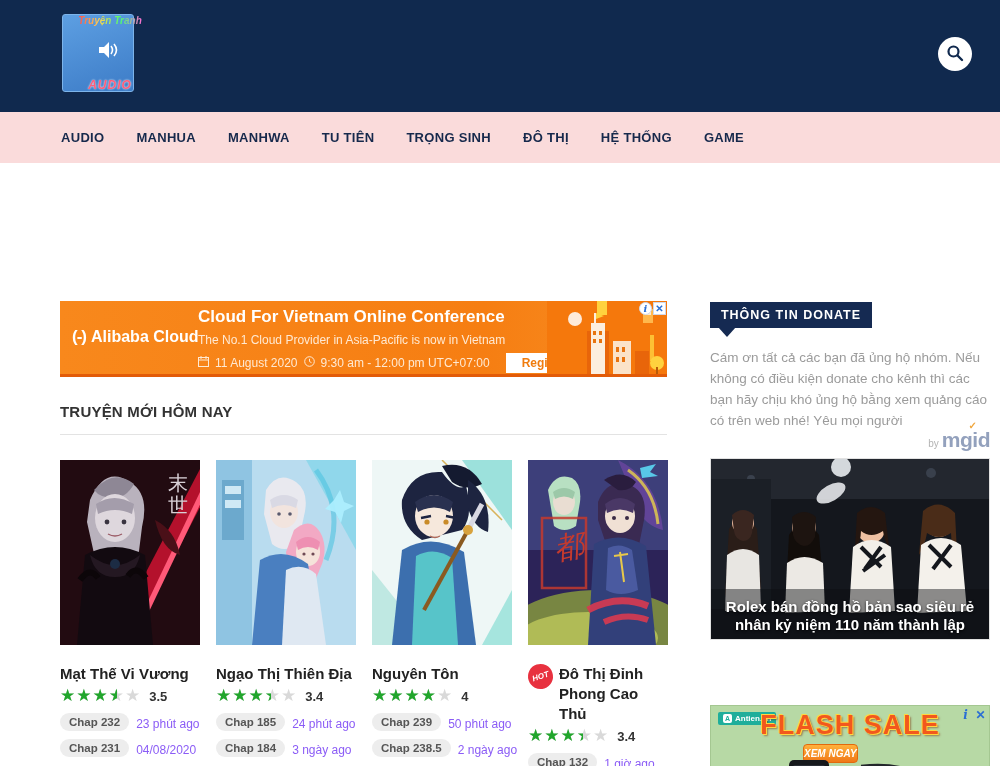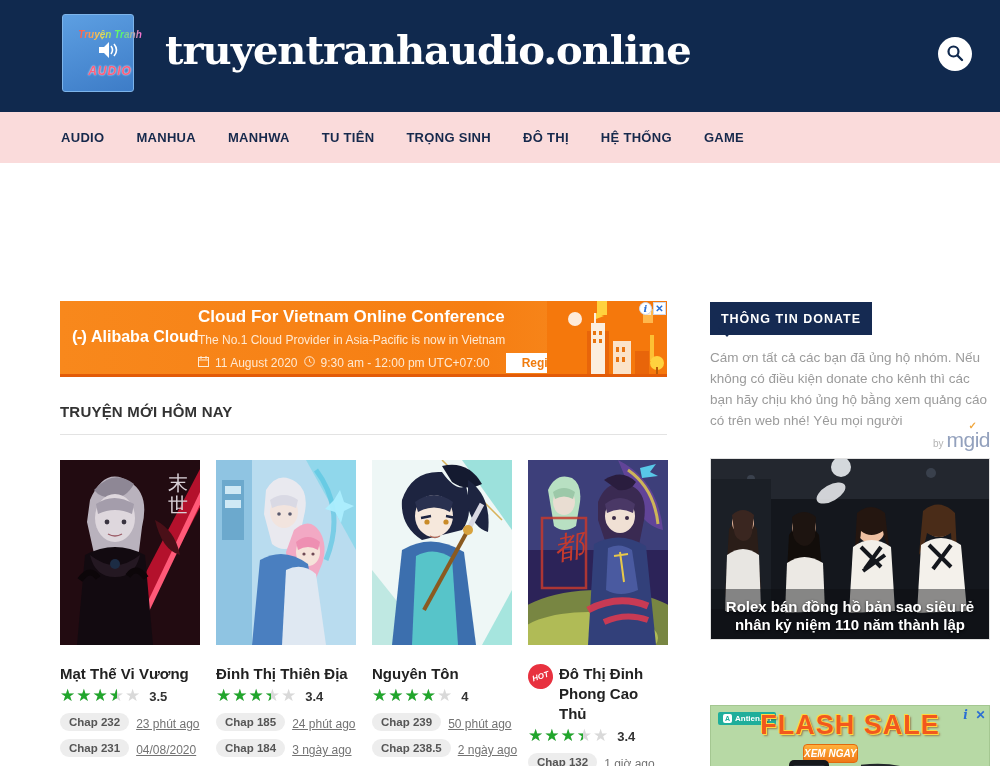--- a/index.html
+++ b/index.html
@@ -3,21 +3,21 @@
 <meta charset="utf-8">
 <style>
   * { margin:0; padding:0; box-sizing:border-box; }
   body { font-family:"Liberation Sans", sans-serif; background:#fff; }
   .page { position:relative; width:1000px; height:766px; overflow:hidden; background:#fff; }
 
   
   .header { position:absolute; left:0; top:0; width:1000px; height:112px; background:#10294e; }
   .logo { position:absolute; left:62px; top:14px; width:72px; height:78px; border-radius:3px;
           background:linear-gradient(160deg,#5d9fe2,#3d7cc7); border:1px solid #7db4ea;
-          display:flex; flex-direction:column; align-items:center; justify-content:center; gap:2px; cursor:pointer;padding-left:24px; }
+          display:flex; flex-direction:column; align-items:center; justify-content:center; gap:16px; cursor:pointer;padding-left:24px; }
   .logo-line1 { font-size:10px; font-weight:bold; font-style:italic; white-space:nowrap;
                 background:linear-gradient(90deg,#ff4d4d,#ffd24d,#4dff6b,#ff6bd4); -webkit-background-clip:text; background-clip:text; color:#e8f4ff;
                 -webkit-text-fill-color:transparent; }
   .logo-audio { font-size:12px; font-weight:bold; font-style:italic; color:#ff5d7a; letter-spacing:1px;
                 text-shadow:0 0 2px #fff; }
   .site-title { position:absolute; left:165px; top:26px; color:#fff; font-family:"DejaVu Serif", serif;
                 font-weight:bold; font-size:40px; letter-spacing:-1px; }
   .search-btn { position:absolute; right:28px; top:37px; width:34px; height:34px; border-radius:50%;
                 background:#fff; display:flex; align-items:center; justify-content:center; cursor:pointer; border:none; }
 
@@ -64,34 +64,34 @@
                font-size:8px; font-weight:bold; font-style:italic; display:flex; align-items:center;
                justify-content:center; transform:rotate(-18deg); margin-top:0px; }
   .rating-row { margin-top:3px; display:flex; align-items:center; }
   .stars { position:relative; font-size:17px; line-height:18px; letter-spacing:1px; }
   .stars-base { color:#d9d9d9; }
   .stars-fill { position:absolute; left:0; top:0; width:0; overflow:hidden; white-space:nowrap; color:#21a62c; }
   .rating-label { margin-left:8px; font-size:13px; font-weight:bold; color:#333; }
   .chip-row { margin-top:8px; display:flex; align-items:flex-end; }
   .chip { background:#ededed; border-radius:10px; padding:3px 9px; font-size:11.5px; font-weight:bold;
           color:#555; white-space:nowrap; cursor:pointer; }
-  .chip-time { margin-left:7px; font-size:12px; color:#737373; white-space:nowrap;text-decoration:underline; }
-
-  
-  .donate-ribbon { position:absolute; left:710px; top:302px; width:162px; height:33px; background:#152a52;
+  .chip-time { margin-left:7px; font-size:12px; color:#8b5cf6; white-space:nowrap; }
+
+  
+  .donate-ribbon { position:absolute; left:710px; top:302px; width:162px; height:26px; background:#152a52;
                    color:#fff; font-size:12.5px; font-weight:bold; letter-spacing:1px;
                    display:flex; align-items:center; justify-content:center; }
   .donate-ribbon::after { content:""; position:absolute; left:8px; top:25px; width:0; height:0;
                    border-left:9px solid transparent; border-right:9px solid transparent;
                    border-top:10px solid #152a52; }
   .donate-text { position:absolute; left:710px; top:347px; width:282px; font-size:13.5px; color:#9b9b9b;
                  line-height:1.56; }
   .mgid { position:absolute; left:710px; top:428px; width:280px; text-align:right; }
   .mgid-by { font-size:10px; color:#b4b4b4; margin-right:3px; }
-  .mgid-brand { font-size:21px; font-weight:normal; color:#93a1bd; letter-spacing:-.5px; position:relative; }
+  .mgid-brand { font-size:21px; font-weight:bold; color:#93a1bd; letter-spacing:-.5px; position:relative; }
   .mgid-accent { position:absolute; top:-8px; right:13px; font-size:10px; color:#f0a63c; font-weight:bold; }
 
   .native-ad { position:absolute; left:710px; top:458px; width:280px; height:182px; border:1px solid #e2e2e2;
                overflow:hidden; cursor:pointer; }
   .native-caption { position:absolute; left:0; bottom:4px; width:100%; text-align:center; color:#fff;
                     font-size:15px; font-weight:bold; line-height:1.25; padding:0 8px;
                     text-shadow:0 1px 3px rgba(0,0,0,.85); }
 
   .flash-ad { position:absolute; left:710px; top:705px; width:280px; height:100px; background:#b7d9a5;
               border:1px solid #a4c791; overflow:hidden; cursor:pointer; }
@@ -118,21 +118,20 @@
     <div class="logo">
       <span class="logo-line1">Truyện Tranh</span>
       <span>
         <svg width="22" height="16" viewBox="0 0 22 16">
             <polygon points="0,5 5,5 10,0 10,16 5,11 0,11" fill="#fff"></polygon>
             <path d="M12 4 q3 4 0 8 M15 2 q5 6 0 12" stroke="#fff" stroke-width="1.6" fill="none"></path>
           </svg>
       </span>
       <span class="logo-audio">AUDIO</span>
     </div>
-    <div class="site-title">truyentranhaudio.online</div>
     <button class="search-btn">
       <span>
         <svg width="18" height="18" viewBox="0 0 18 18">
             <circle cx="7.5" cy="7.5" r="5" fill="none" stroke="#10294e" stroke-width="2.2"></circle>
             <line x1="11.5" y1="11.5" x2="16" y2="16" stroke="#10294e" stroke-width="2.4" stroke-linecap="round"></line>
           </svg>
       </span>
     </button>
   </div>
 
@@ -271,21 +270,21 @@
             <ellipse cx="92" cy="92" rx="12" ry="14" fill="#f5e3da"></ellipse>
             <path d="M80 82 q12 -10 24 0 l-2 8 q-10 -6 -20 0z" fill="#ee8fb2"></path>
             <circle cx="88" cy="94" r="1.6" fill="#6e4a55"></circle>
             <circle cx="97" cy="94" r="1.6" fill="#6e4a55"></circle>
             <path d="M44 100 q24 -14 48 4 l14 81 l-70 0z" fill="#4a7fc0"></path>
             <path d="M70 110 q16 -8 30 4 l10 71 l-44 0z" fill="#dfe8f2"></path>
             <path d="M118 40 l6 -10 l4 12 l10 4 l-10 5 l-3 12 l-6 -11 l-10 -3z" fill="#aef0ff" opacity=".9"></path>
           </svg>
       </span>
       <div class="card-title-row">
-        <span class="card-title">Đỉnh Thị Thiên Địa</span>
+        <span class="card-title">Ngạo Thị Thiên Địa</span>
       </div>
       <div class="rating-row">
         <span class="stars"><span class="stars-base">★★★★★</span><span class="stars-fill" style="width: 68%;">★★★★★</span></span>
         <span class="rating-label">3.4</span>
       </div>
       <div class="chip-row">
         <span class="chip">Chap 185</span>
         <span class="chip-time">24 phút ago</span>
       </div>
       <div class="chip-row">

